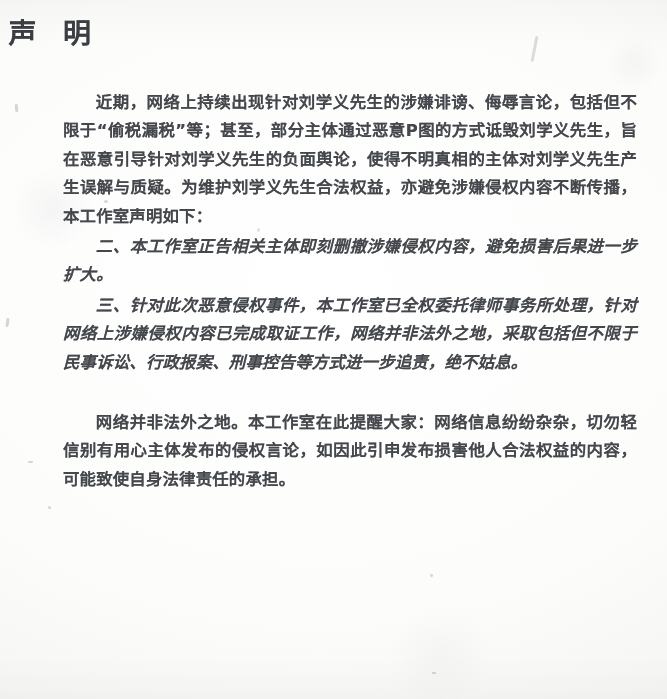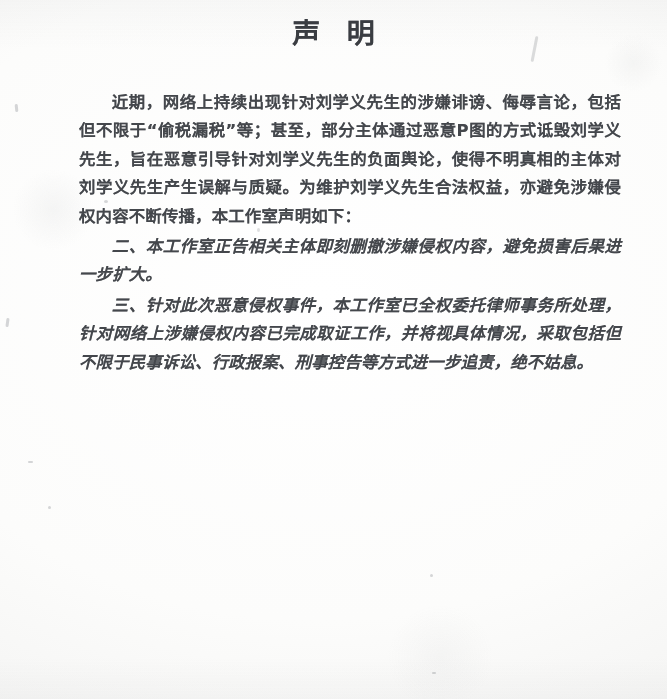--- a/index.html
+++ b/index.html
@@ -59,34 +59,34 @@
   .doc-body {
     position: relative;
     z-index: 2;
     padding: 0;
   }
 
   
   .doc-title {
     margin: 0;
     padding-top: 16px;
-    text-align: center;
+    text-align: left;
     font-family: "DejaVu Sans", "Liberation Sans", sans-serif;
     font-size: 28px;
     font-weight: 700;
     letter-spacing: 0.30em;
     text-indent: 0.30em;
     color: #3a3d42;
     line-height: 1.25;
     text-shadow: 0 0 0.6px rgba(58,61,66,0.55);
   }
 
   
   .doc-content {
-    margin: 16px;
+    margin: 0;
     padding: 0 30px 0 63px;
   }
 
   .para {
     margin: 0;
     font-size: 16.4px;
     font-weight: 700;
     line-height: 28.4px;
     color: #44474c;
     text-align: justify;
@@ -121,18 +121,19 @@
 
     <h1 class="doc-title">声  明</h1>
 
     <div class="doc-content">
 
       <p class="para lead">近期，网络上持续出现针对刘学义先生的涉嫌诽谤、侮辱言论，包括但不限于“偷税漏税”等；甚至，部分主体通过恶意P图的方式诋毁刘学义先生，旨在恶意引导针对刘学义先生的负面舆论，使得不明真相的主体对刘学义先生产生误解与质疑。为维护刘学义先生合法权益，亦避免涉嫌侵权内容不断传播，本工作室声明如下：</p>
 
 
       <p class="para sec">二、本工作室正告相关主体即刻删撤涉嫌侵权内容，避免损害后果进一步扩大。</p>
 
-      <p class="para sec">三、针对此次恶意侵权事件，本工作室已全权委托律师事务所处理，针对网络上涉嫌侵权内容已完成取证工作，并将视具体情况，采取包括但不限于民事诉讼、行政报案、刑事控告等方式进一步追责，绝不姑息。</p>
+      <p class="para sec">三、针对此次恶意侵权事件，本工作室已全权委托律师事务所处理，针对网络上涉嫌侵权内容已完成取证工作，网络并非法外之地，采取包括但不限于民事诉讼、行政报案、刑事控告等方式进一步追责，绝不姑息。</p>
 
+      <p class="para closing">网络并非法外之地。本工作室在此提醒大家：网络信息纷纷杂杂，切勿轻信别有用心主体发布的侵权言论，如因此引申发布损害他人合法权益的内容，可能致使自身法律责任的承担。</p>
 
     </div>
   </div>
 </div>
 
 </body></html>

